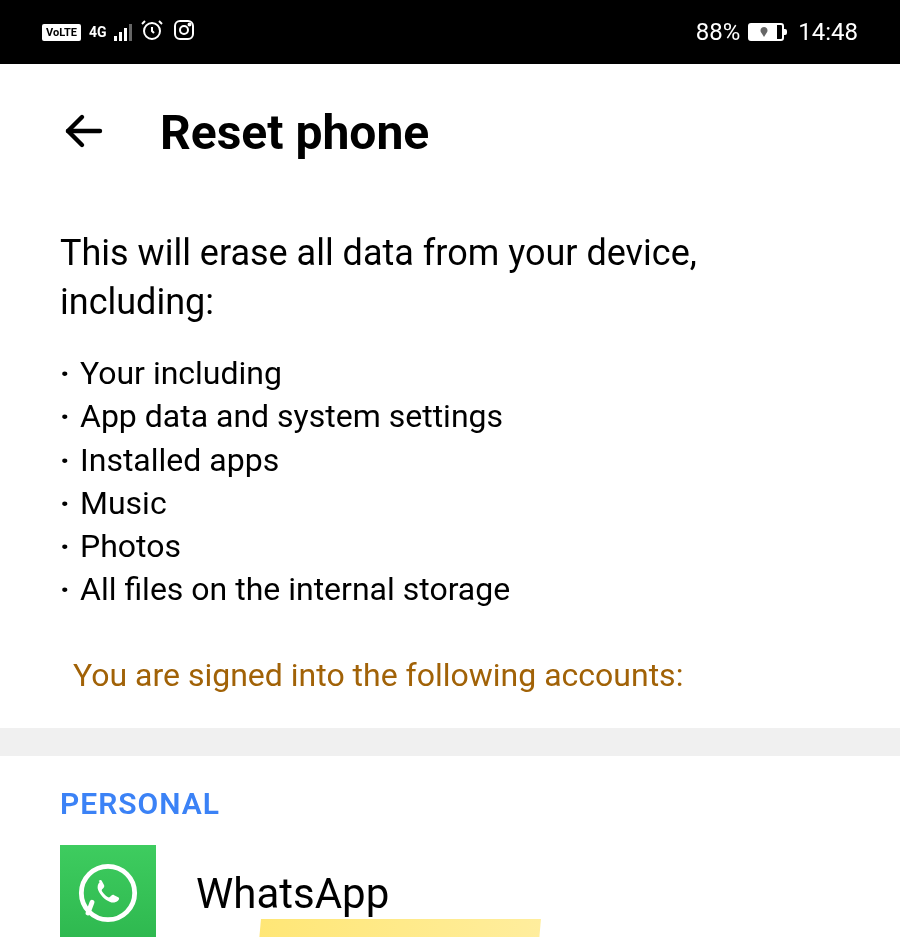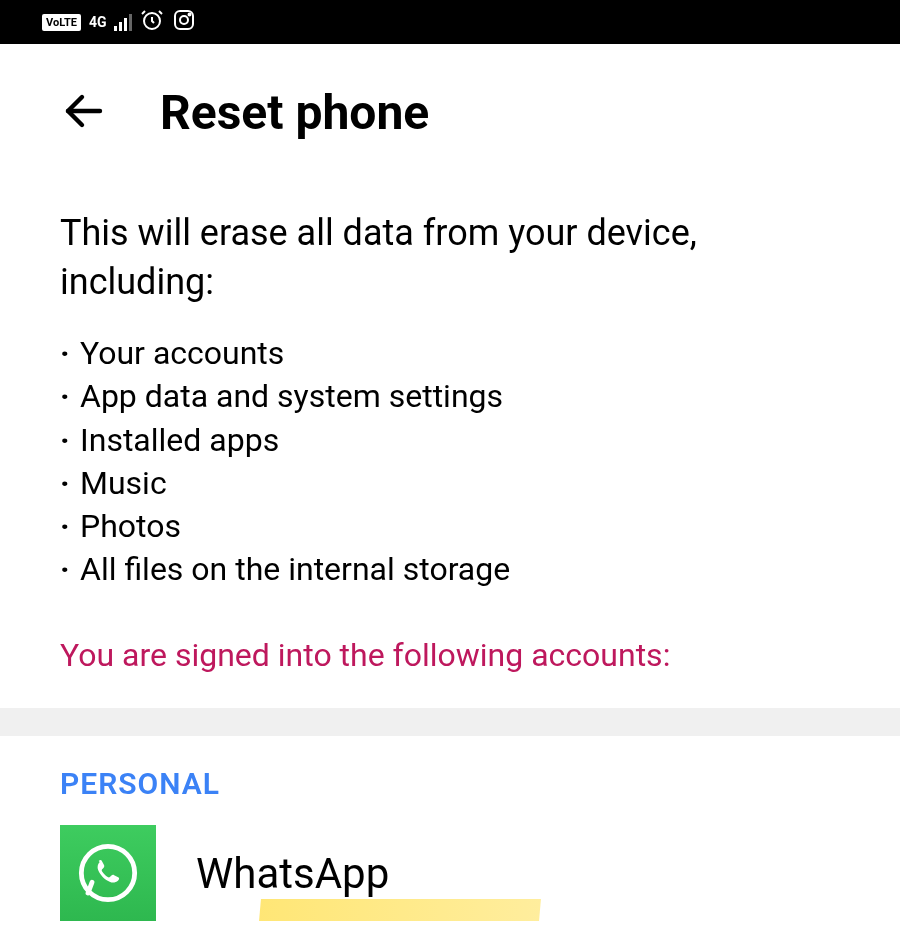--- a/index.html
+++ b/index.html
@@ -8,21 +8,21 @@
       box-sizing: border-box;
     }
     body {
       width: 900px;
       height: 937px;
       background: #ffffff;
       font-family: -apple-system, BlinkMacSystemFont, "Segoe UI", Roboto, Helvetica, Arial, sans-serif;
       overflow: hidden;
     }
     .status-bar {
-      height: 44px;
+      height: 64px;
       background: #000000;
       color: #ffffff;
       display: flex;
       align-items: center;
       justify-content: space-between;
       padding: 0 42px;
     }
     .status-left {
       display: flex;
       align-items: center;
@@ -139,23 +139,24 @@
       padding-left: 20px;
     }
     .erase-list li::before {
       content: '·';
       position: absolute;
       left: 0;
       font-weight: 700;
     }
     .accounts-heading {
       font-size: 32px;
-      color: #be185d;
+      color: #a16207;
       font-weight: 400;
       line-height: 1.4;
+      margin-left: 13px;
     }
     .divider {
       height: 28px;
       background: #f0f0f0;
       margin: 30px 0 0 0;
       width: 900px;
       margin-left: -60px;
     }
     .section-label {
       font-size: 30px;
@@ -219,36 +220,47 @@
       </svg>
     </span>
     <span>
       <svg width="24" height="24" viewBox="0 0 24 24" fill="none" stroke="#ffffff" stroke-width="2">
         <rect x="3" y="3" width="18" height="18" rx="5"></rect>
         <circle cx="12" cy="12" r="4"></circle>
         <circle cx="17.5" cy="6.5" r="1" fill="#ffffff"></circle>
       </svg>
     </span>
   </div>
+  <div class="status-right">
+    <span class="battery-percent">88%</span>
+    <div class="battery-icon">
+      <div class="battery-fill">
+        <svg width="12" height="12" viewBox="0 0 24 24" fill="#000">
+          <path d="M12 2C8 2 5 5 5 9c0 2 1 4 2 5l5 8 5-8c1-1 2-3 2-5 0-4-3-7-7-7z" opacity="0.6"></path>
+        </svg>
+      </div>
+    </div>
+    <span class="status-time">14:48</span>
+  </div>
 </div>
 
 <div class="header">
   <div class="back-arrow">
     <svg width="48" height="48" viewBox="0 0 24 24" fill="none" stroke="#000000" stroke-width="2.2" stroke-linecap="round" stroke-linejoin="round">
       <line x1="20" y1="12" x2="4" y2="12"></line>
       <polyline points="11 5 4 12 11 19"></polyline>
     </svg>
   </div>
   <h1 class="page-title">Reset phone</h1>
 </div>
 
 <div class="content">
   <p class="erase-heading">This will erase all data from your device, including:</p>
   <ul class="erase-list">
-    <li>Your accounts</li>
+    <li>Your including</li>
     <li>App data and system settings</li>
     <li>Installed apps</li>
     <li>Music</li>
     <li>Photos</li>
     <li>All files on the internal storage</li>
   </ul>
   <p class="accounts-heading">You are signed into the following accounts:</p>
 
   <div class="divider"></div>
 

